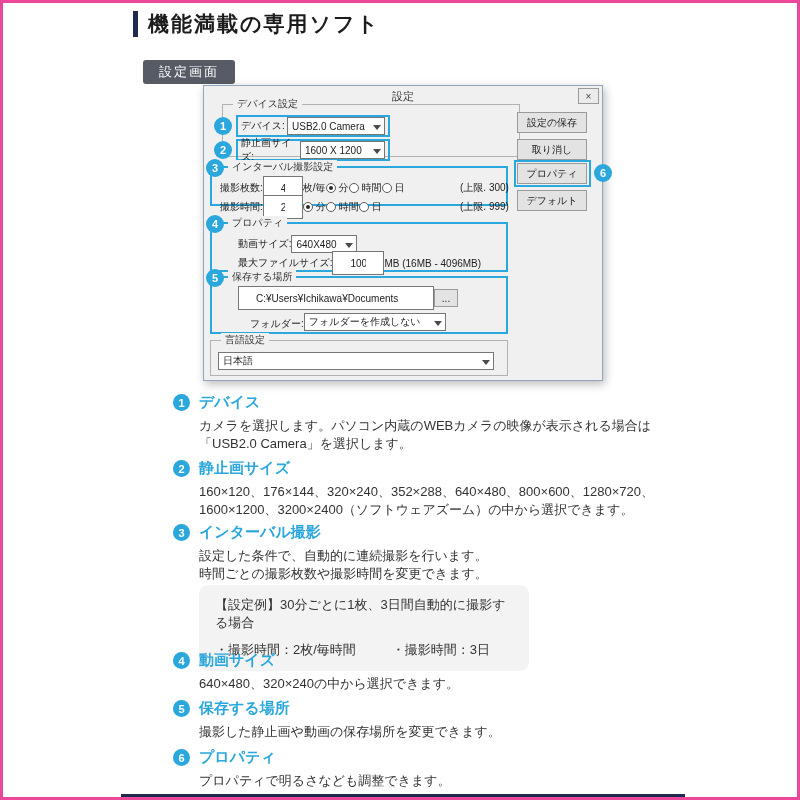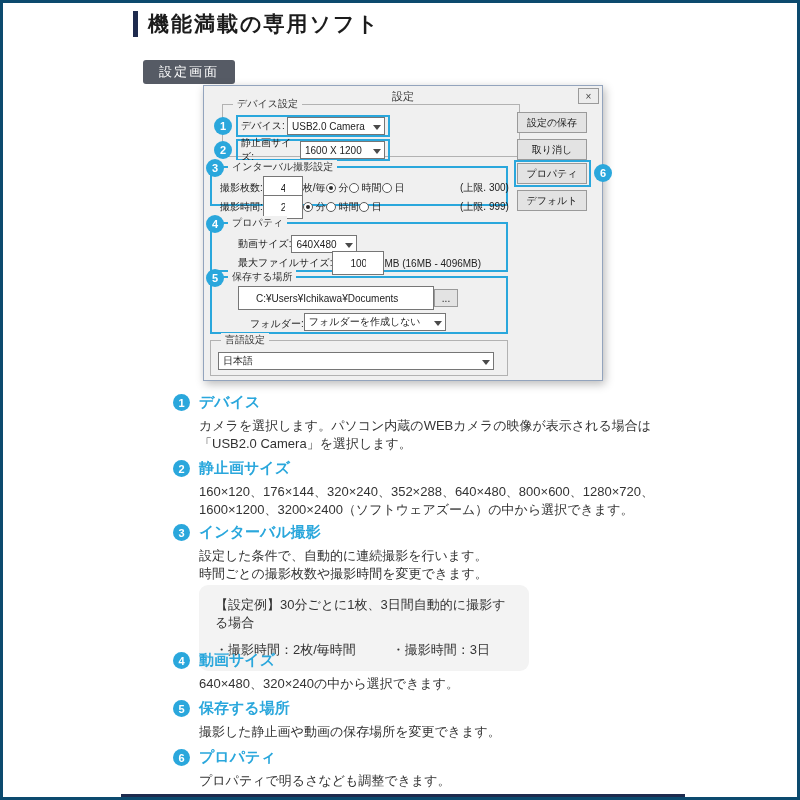--- a/index.html
+++ b/index.html
@@ -1,18 +1,18 @@
 <!DOCTYPE html>
 <html><head>
 <meta charset="utf-8">
 <style>
   * { margin:0; padding:0; box-sizing:border-box; }
   html,body { background:#fff; }
   body { width:800px; height:800px; font-family:"Liberation Sans","DejaVu Sans",sans-serif; color:#222; }
-  .page { position:relative; width:800px; height:800px; background:#fff; border:3px solid #0c4a6e; overflow:hidden; }
+  .page { position:relative; width:800px; height:800px; background:#fff; border:3px solid #ec4899; overflow:hidden; }
 
   
   .title-accent { position:absolute; left:130px; top:8px; width:5px; height:26px; background:#1e2b4e; }
   .main-title { position:absolute; left:145px; top:7px; font-size:21px; font-weight:600; color:#1c1c1c; letter-spacing:2px; }
   .badge { position:absolute; left:140px; top:57px; width:92px; height:24px; background:#565b65; color:#fff;
            font-size:13px; border-radius:3px; display:flex; align-items:center; justify-content:center; letter-spacing:2px; }
 
   
   .dialog { position:absolute; left:200px; top:82px; width:400px; height:296px; background:#f0f0f0;
             border:1px solid #93a4bd; box-shadow:2px 3px 9px rgba(0,0,0,.28); font-size:10px; }

